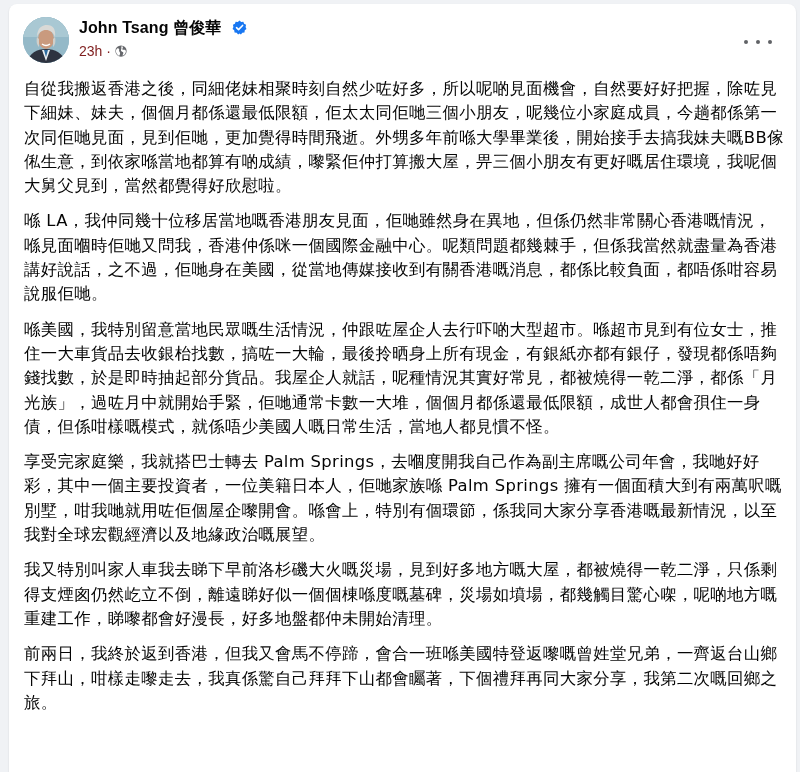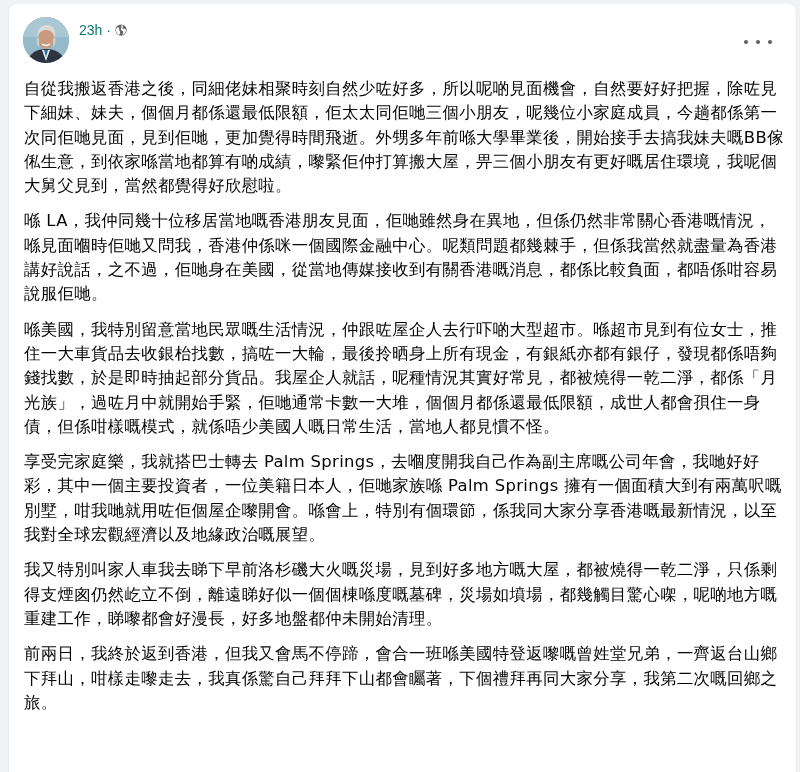--- a/index.html
+++ b/index.html
@@ -57,21 +57,21 @@
       vertical-align: middle;
       width: 15px;
       height: 15px;
       margin-left: 5px;
       margin-top: -2px;
     }
     .meta {
       margin-top: 4px;
       font-family: "Liberation Sans", sans-serif;
       font-size: 14px;
-      color: #0f766e;
+      color: #7f1d1d;
       display: flex;
       align-items: center;
       gap: 4px;
     }
     .globe {
       width: 12px;
       height: 12px;
       display: inline-block;
     }
     .more-btn {
@@ -119,20 +119,27 @@
         <path d="M19 33 L23 44 L27 33 Z" fill="#e9eef1"></path>
         <path d="M21 33 L23 40 L25 33 Z" fill="#2f6da0"></path>
         <ellipse cx="23" cy="22" rx="8" ry="10" fill="#c99a7e"></ellipse>
         <path d="M14 20 C14 10 20 8 24 8 C30 8 33 12 32 20 C30 15 27 13 23 13 C19 13 16 15 14 20 Z" fill="#d9d9d6"></path>
         <path d="M14 20 C13 25 14 28 16 30 L16 22 Z" fill="#cfcfcb"></path>
         <path d="M32 20 C33 25 32 28 30 30 L30 22 Z" fill="#cfcfcb"></path>
         <path d="M19 27 Q23 30 27 27" stroke="#ffffff" stroke-width="1.5" fill="none"></path>
       </svg>
     </div>
     <div class="author-block">
+      <div>
+        <span class="author-name">John Tsang 曾俊華</span>
+        <svg class="verified" viewBox="0 0 16 16">
+          <path d="M8 0.6 L9.8 2 L12.1 1.8 L12.9 4 L15 5.1 L14.5 7.4 L15.4 9.5 L13.6 11 L13.3 13.3 L11 13.7 L9.5 15.5 L8 14.5 L6.5 15.5 L5 13.7 L2.7 13.3 L2.4 11 L0.6 9.5 L1.5 7.4 L1 5.1 L3.1 4 L3.9 1.8 L6.2 2 Z" fill="#1877f2"></path>
+          <path d="M4.8 8.2 L7 10.3 L11.3 5.8" stroke="#ffffff" stroke-width="1.7" fill="none" stroke-linecap="round" stroke-linejoin="round"></path>
+        </svg>
+      </div>
       <div class="meta">
         <span>23h</span>
         <span>·</span>
         <svg class="globe" viewBox="0 0 16 16">
           <circle cx="8" cy="8" r="7.5" fill="#65676b"></circle>
           <path d="M3 4.5 C5 4 6 5.5 5.5 7 C5 8.5 6.5 9 6.8 10.5 C7 12 6 13.5 5.5 14.5 C3 13.2 1.2 10.8 1.2 8 C1.2 6.7 1.9 5.4 3 4.5 Z" fill="#ffffff"></path>
           <path d="M9.5 1.3 C10.5 2.5 11 3.5 10 4.5 C9 5.5 10.5 6.5 12 6.3 C13.3 6.1 14.2 7 14.6 8 C14.6 11 12.7 13.5 10.2 14.4 C10 12.5 11.5 11.5 11 10 C10.5 8.5 8.5 9 8 7.5 C7.5 6 9 5 8.5 3.5 C8.2 2.6 8.5 1.7 9.5 1.3 Z" fill="#ffffff"></path>
         </svg>
       </div>
     </div>

